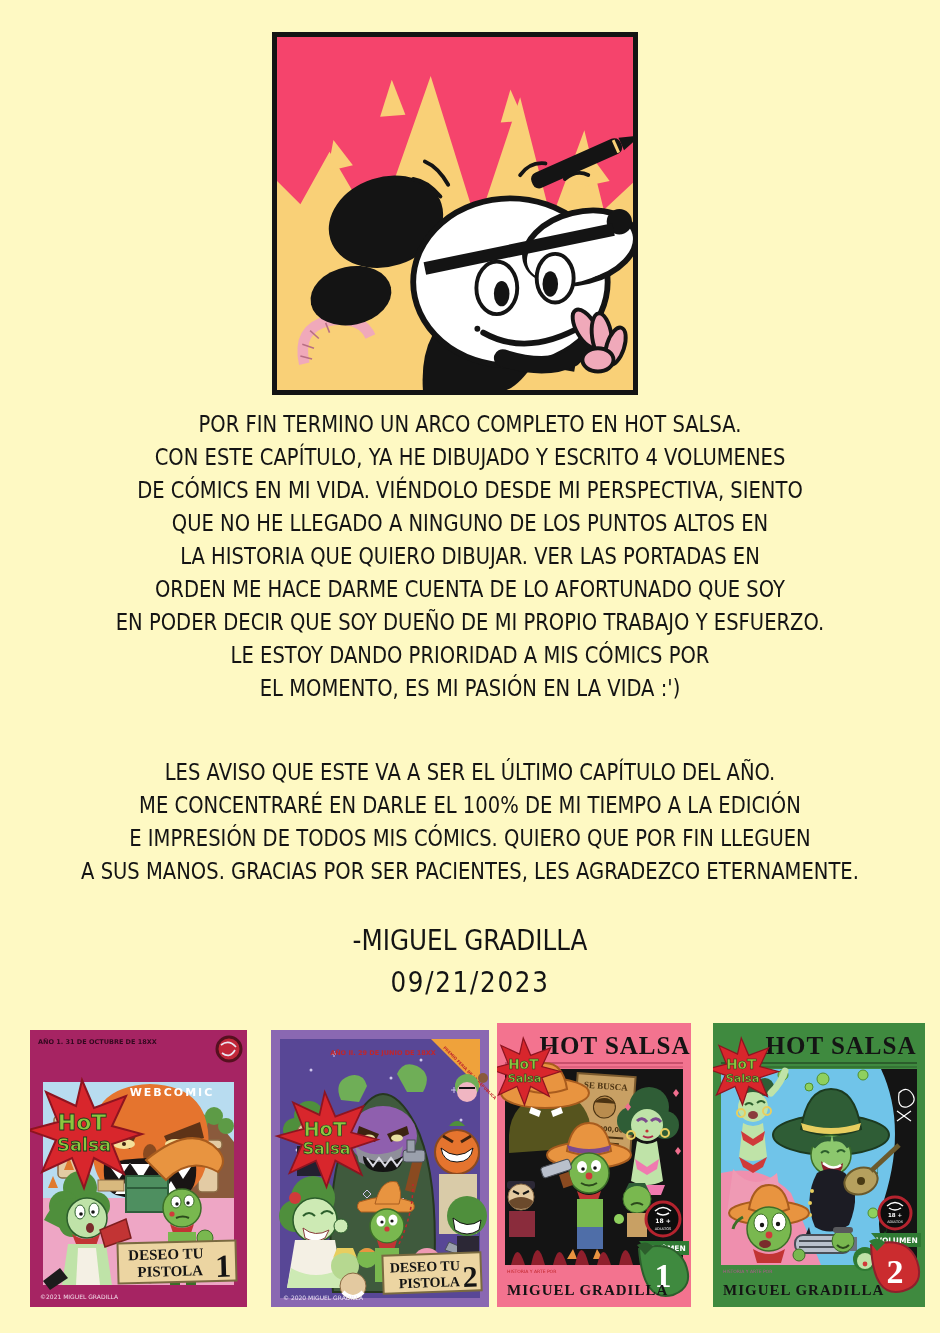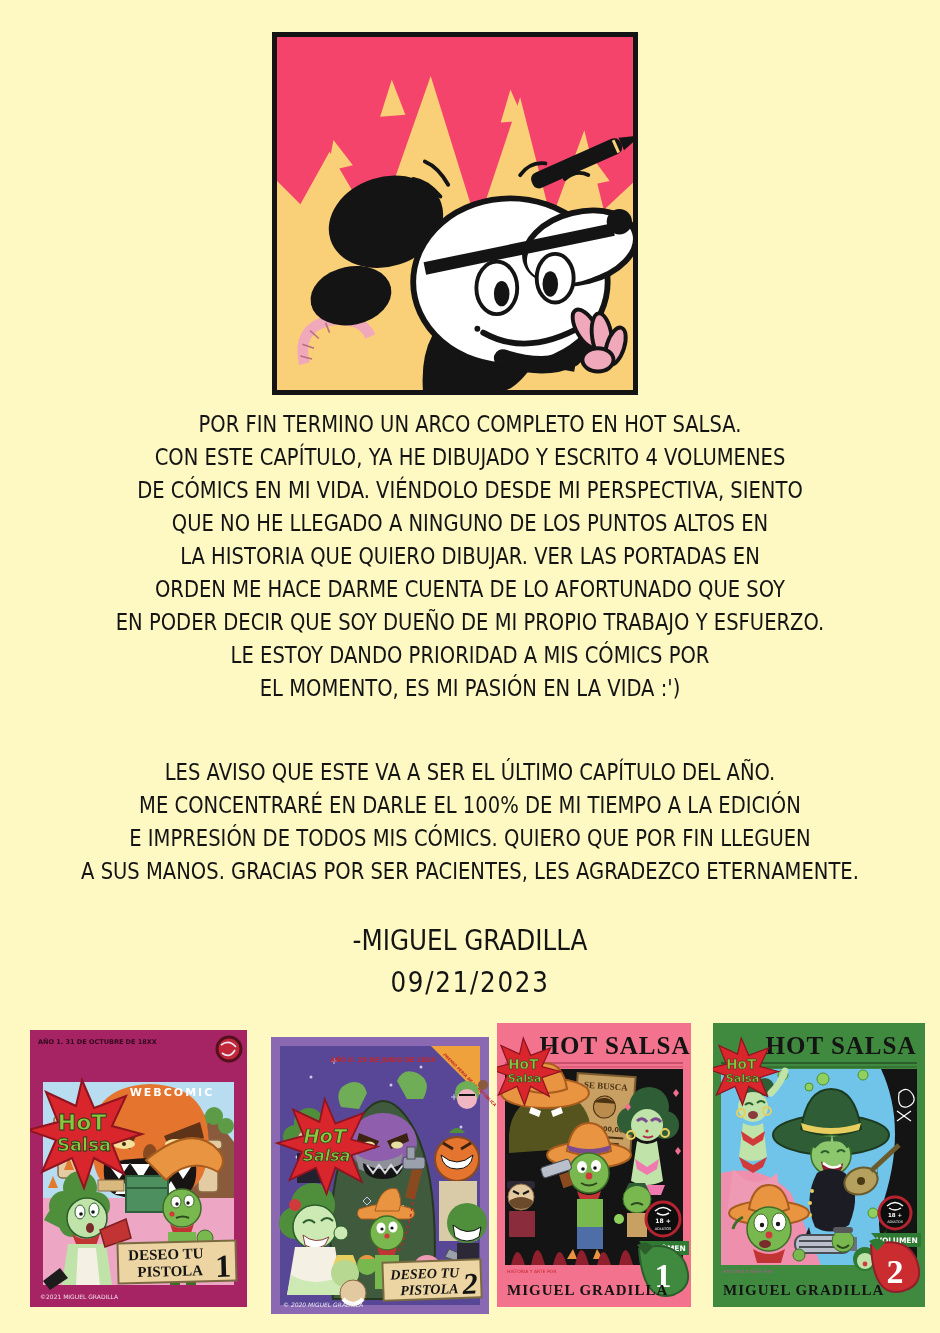--- a/index.html
+++ b/index.html
@@ -11,21 +11,21 @@
   .note{position:absolute;left:0;width:940px;text-align:center;white-space:pre-line;
         font-weight:500;transform:scaleX(0.85);transform-origin:50% 0;}
   .p1{top:408px;font-size:23px;line-height:33px;}
   .p2{top:756px;font-size:23px;line-height:33px;}
   .signature{top:922px;font-size:29px;line-height:36px;}
   .date{top:964px;font-size:29px;line-height:36px;letter-spacing:2px;}
   .covers{position:absolute;left:0;top:1023px;width:940px;height:290px;text-align:center;}
   .cover{position:absolute;margin:0;}
   .cover svg{display:block;width:100%;height:100%;}
   .c1{left:30px;top:7px;width:217px;height:277px;}
-  .c2{left:260px;top:14px;width:240px;height:277px;font-style:italic;}
+  .c2{left:260px;top:7px;width:240px;height:277px;}
   .c3{left:497px;top:0px;width:194px;height:284px;}
   .c4{left:713px;top:0px;width:212px;height:284px;}
   text{font-family:"DejaVu Sans","Liberation Sans",sans-serif;}
   .slab{font-family:"Liberation Serif","DejaVu Serif",serif;font-weight:bold;}
 </style>
 </head>
 <body>
 
 <div class="page">
 

